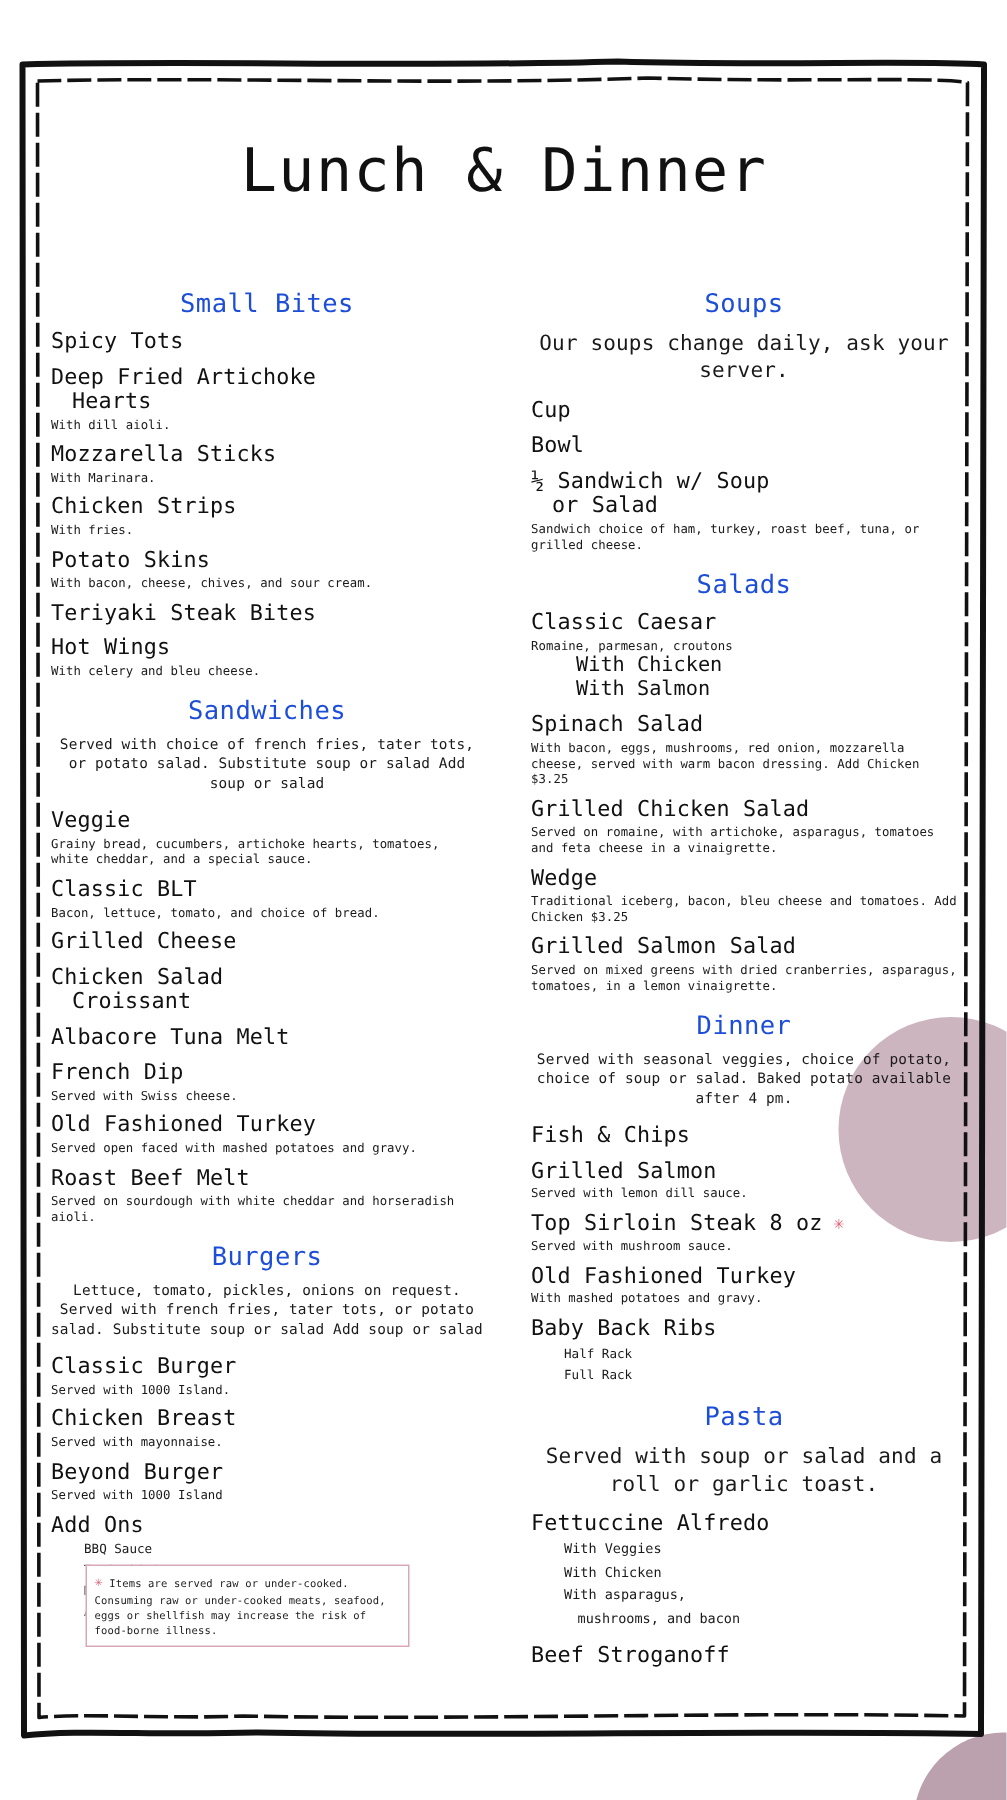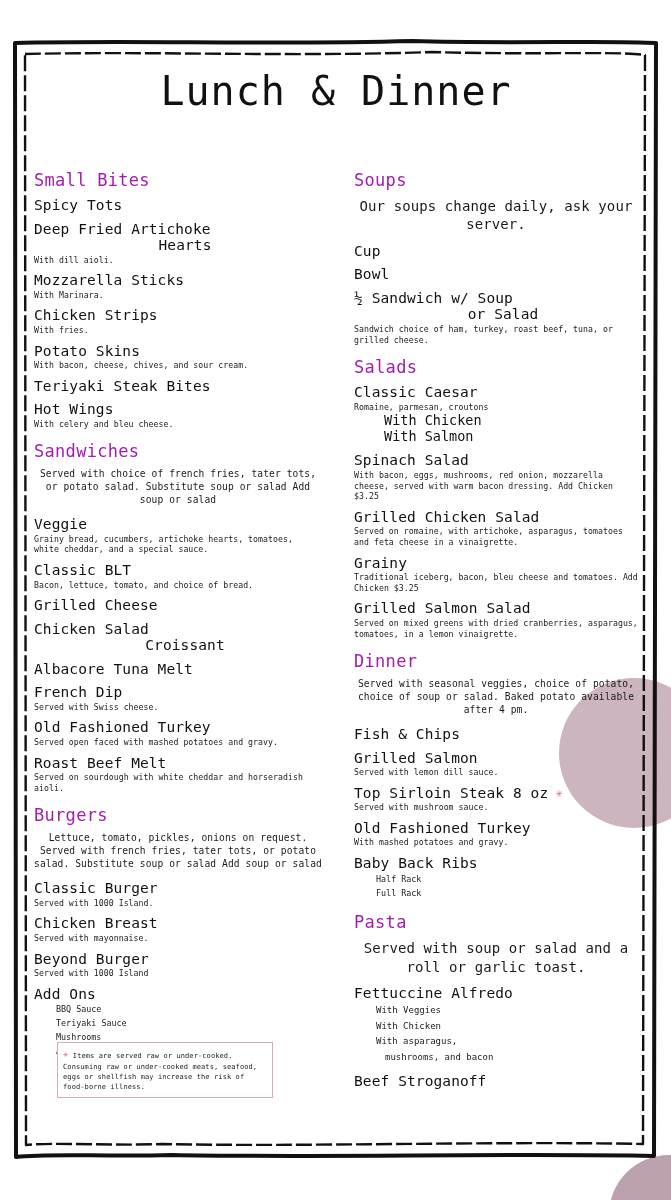--- a/index.html
+++ b/index.html
@@ -59,41 +59,41 @@
     height: 1094px;
     box-sizing: border-box;
     z-index: 2;
     background: transparent;
   }
 
   .menu-title {
     text-align: center;
     font-size: 40px;
     letter-spacing: 1px;
-    margin: 16px 0 0 0;
+    margin: 39px 0 0 0;
     font-weight: 400;
     color: #111;
     font-family: "DejaVu Sans Mono", monospace;
   }
 
   .columns {
     display: flex;
     margin-top: 44px;
     padding: 0 10px;
     box-sizing: border-box;
   }
   .col { width: 50%; box-sizing: border-box; }
   .col-left  { padding-right: 14px; }
   .col-right { padding-left: 18px; }
 
   .section { margin-bottom: 6px; }
   .section-title {
-    text-align: left;
+    text-align: center;
     font-size: 17px;
-    color: #a21caf;
+    color: #1d4ed8;
     margin: 12px 0 7px 0;
     letter-spacing: 0.3px;
   }
   .section-note {
     text-align: center;
     font-size: 14px;
     line-height: 1.32;
     color: #1a1a1a;
     margin: 0 0 9px 0;
     letter-spacing: 0.1px;
@@ -106,21 +106,20 @@
   .item { margin: 0 0 7px 0; }
   .item-name {
     font-size: 14.5px;
     color: #111;
     line-height: 1.14;
     letter-spacing: 0.1px;
   }
   .item-name .cont {
     display: block;
     padding-left: 14px;
-    text-align: center;
   }
   .item-desc {
     font-size: 8.2px;
     line-height: 1.3;
     color: #1a1a1a;
     margin-top: 1px;
     letter-spacing: 0.05px;
   }
   .sub-list { margin-top: 1px; }
   .sub-item {
@@ -301,21 +300,21 @@
           </div>
           <div class="item">
             <div class="item-name"><span>Spinach Salad</span></div>
             <div class="item-desc">With bacon, eggs, mushrooms, red onion, mozzarella cheese, served with warm bacon dressing.  Add Chicken $3.25</div>
           </div>
           <div class="item">
             <div class="item-name"><span>Grilled Chicken Salad</span></div>
             <div class="item-desc">Served on romaine, with artichoke, asparagus, tomatoes and feta cheese in a vinaigrette.</div>
           </div>
           <div class="item">
-            <div class="item-name"><span>Grainy</span></div>
+            <div class="item-name"><span>Wedge</span></div>
             <div class="item-desc">Traditional iceberg, bacon, bleu cheese and tomatoes. Add Chicken $3.25</div>
           </div>
           <div class="item">
             <div class="item-name"><span>Grilled Salmon Salad</span></div>
             <div class="item-desc">Served on mixed greens with dried cranberries, asparagus, tomatoes, in a lemon vinaigrette.</div>
           </div>
         </div>
         <div class="section">
           <div class="section-title">Dinner</div>
           <div class="section-note note-wide">Served with seasonal veggies, choice of potato, choice of soup or salad. Baked potato available after 4 pm.</div>

